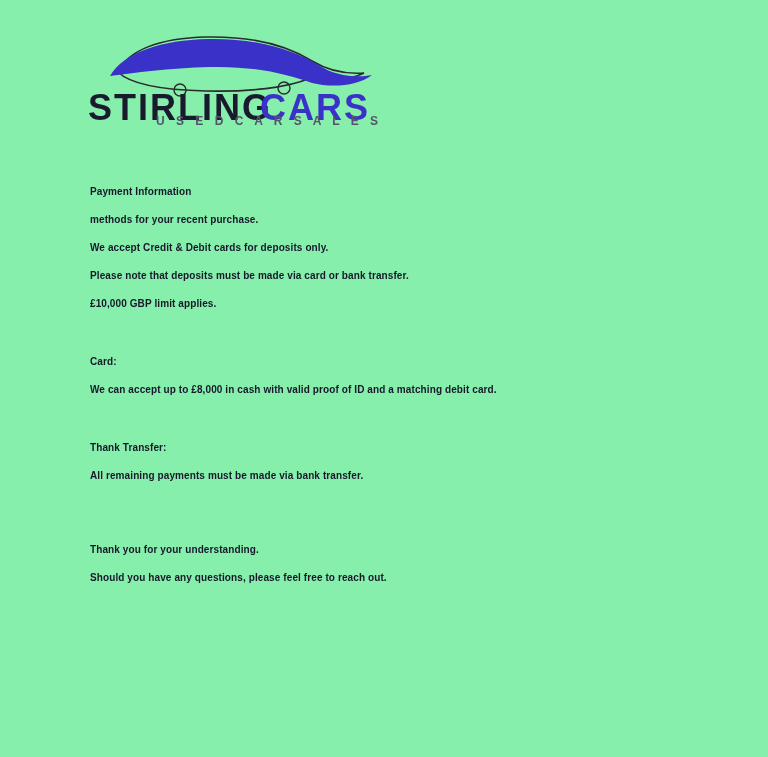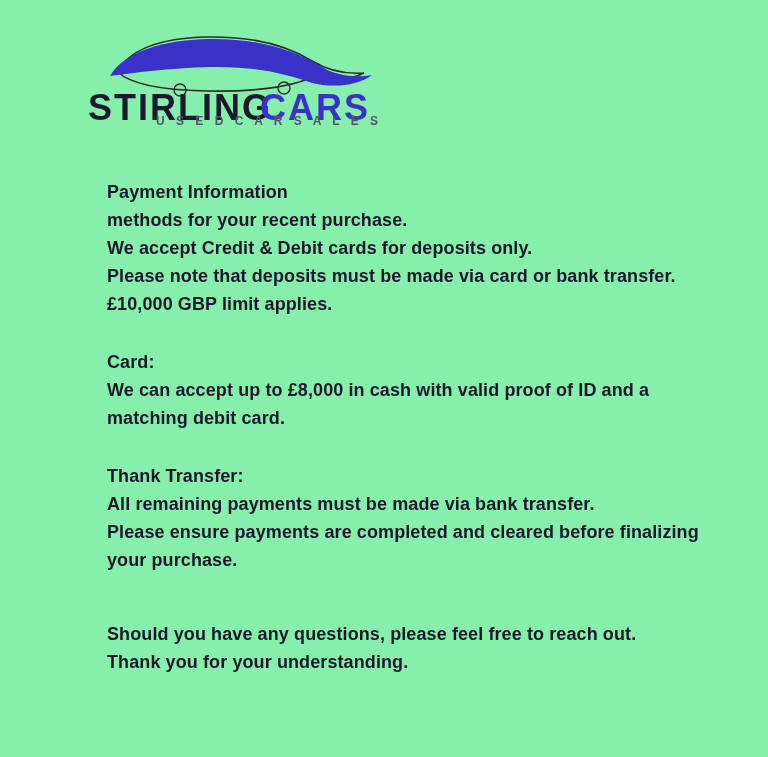--- a/index.html
+++ b/index.html
@@ -34,27 +34,26 @@
   }
 
   
   .doc-body {
     position: absolute;
     left: 90px;
     top: 178px;
     width: 600px;
   }
   .line {
-    font-size: 18px;
+    font-size: 10px;
     font-weight: bold;
     line-height: 28px;
     letter-spacing: 0.1px;
     color: #17172b;
     white-space: pre-wrap;
-    margin-left: 17px;
   }
   .line.heading {
     font-weight: bold;
   }
   .gap-md {
     height: 30px;
   }
   .gap-lg {
     height: 46px;
   }
@@ -94,21 +93,20 @@
 
     <div class="gap-md"></div>
 
     <div class="line heading">Card:</div>
     <div class="line wide">We can accept up to £8,000 in cash with valid proof of ID and a matching debit card.</div>
 
     <div class="gap-md"></div>
 
     <div class="line heading">Thank Transfer:</div>
     <div class="line">All remaining payments must be made via bank transfer.</div>
-    <div class="line wide">Please ensure payments are completed and cleared before finalizing your purchase.</div>
 
     <div class="gap-lg"></div>
 
+    <div class="line">Thank you for your understanding.</div>
     <div class="line">Should you have any questions, please feel free to reach out.</div>
-    <div class="line">Thank you for your understanding.</div>
 
   </div>
 </div>
 
 </body></html>

